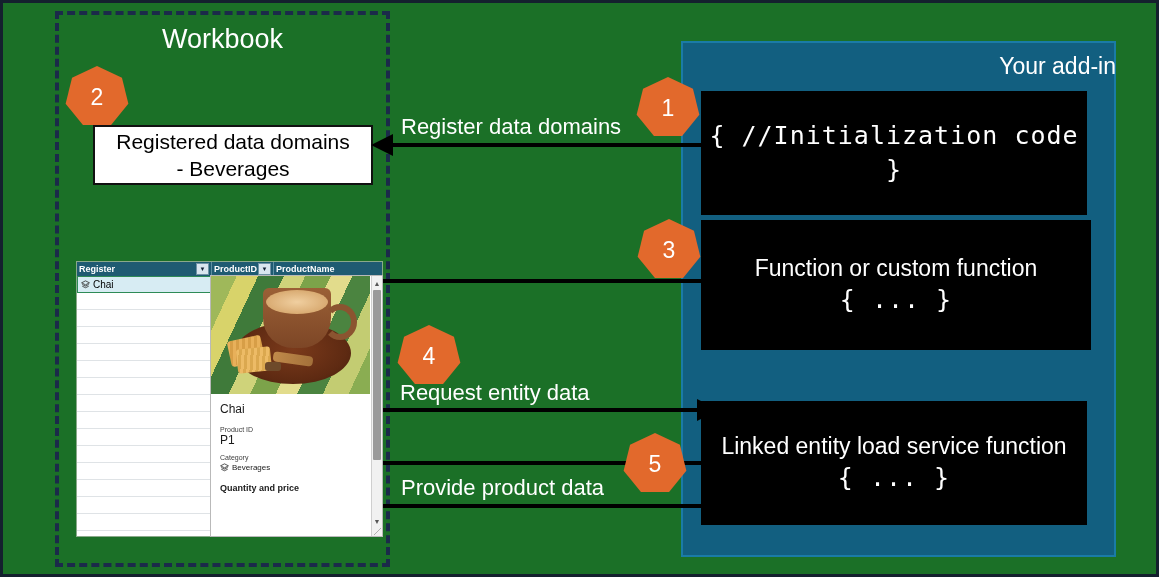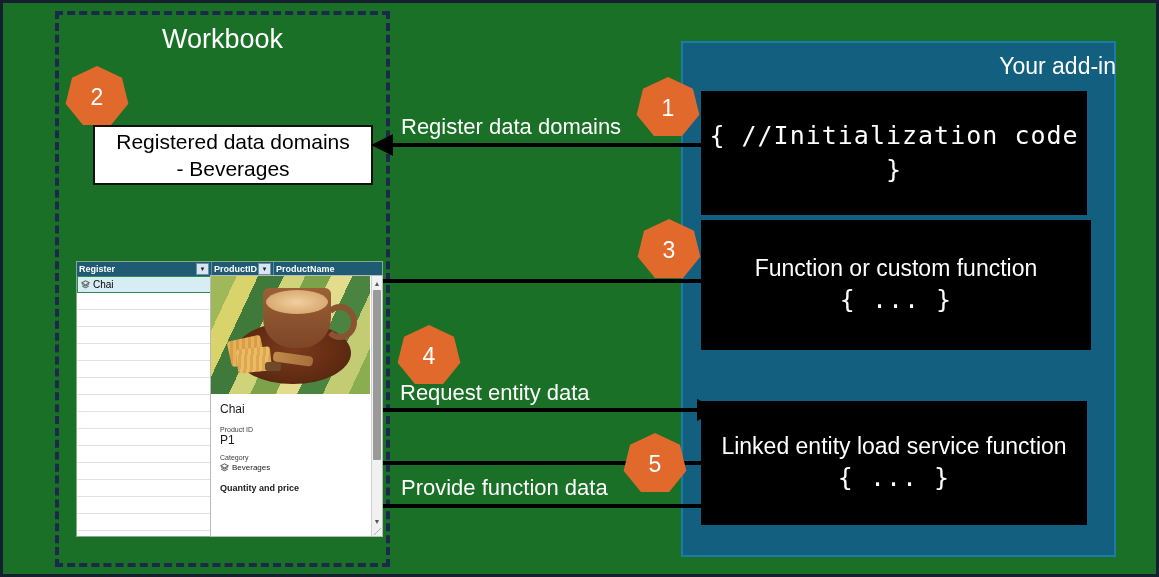--- a/index.html
+++ b/index.html
@@ -276,21 +276,21 @@
   <div class="arrow-line" id="arrow3b-line"></div>
 
   <div class="arrow-line" id="arrow4-line"></div>
   <div class="arrow-head head-right" id="arrow4-head"></div>
 
   <div class="arrow-line" id="arrow5-line"></div>
   <div class="arrow-head head-left" id="arrow5-head"></div>
 
   <div class="arrow-label" id="lbl-register">Register data domains</div>
   <div class="arrow-label" id="lbl-request">Request entity data</div>
-  <div class="arrow-label" id="lbl-provide">Provide function data</div>
+  <div class="arrow-label" id="lbl-provide">Provide product data</div>
 
   <div class="step-hex" id="hex-2">2</div>
   <div class="step-hex" id="hex-1">1</div>
   <div class="step-hex" id="hex-3">3</div>
   <div class="step-hex" id="hex-4">4</div>
   <div class="step-hex" id="hex-5">5</div>
 
   <div id="excel-grid">
     <div id="grid-header">
       <div class="col-head" id="col-product">

